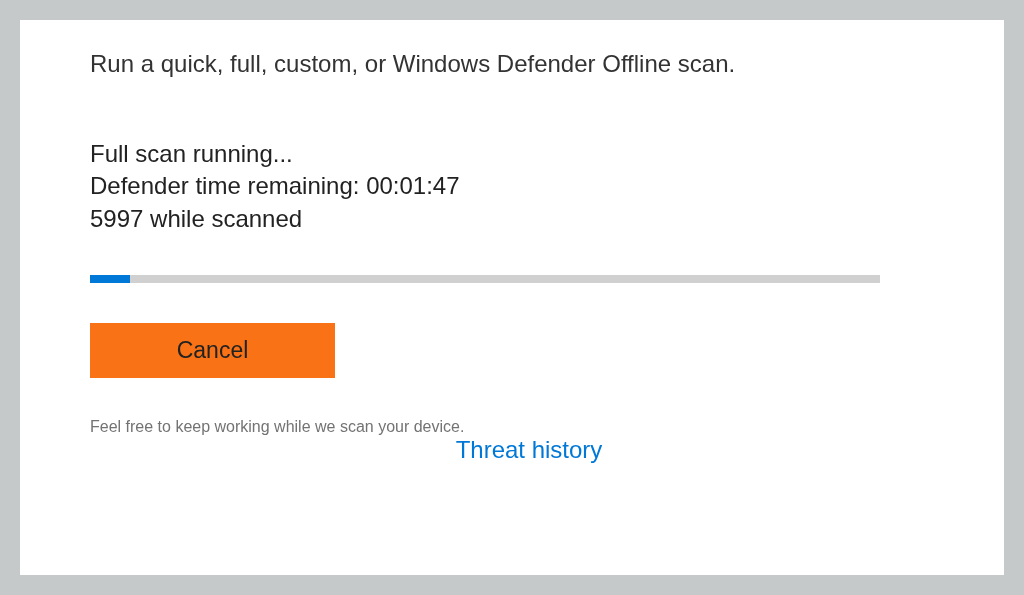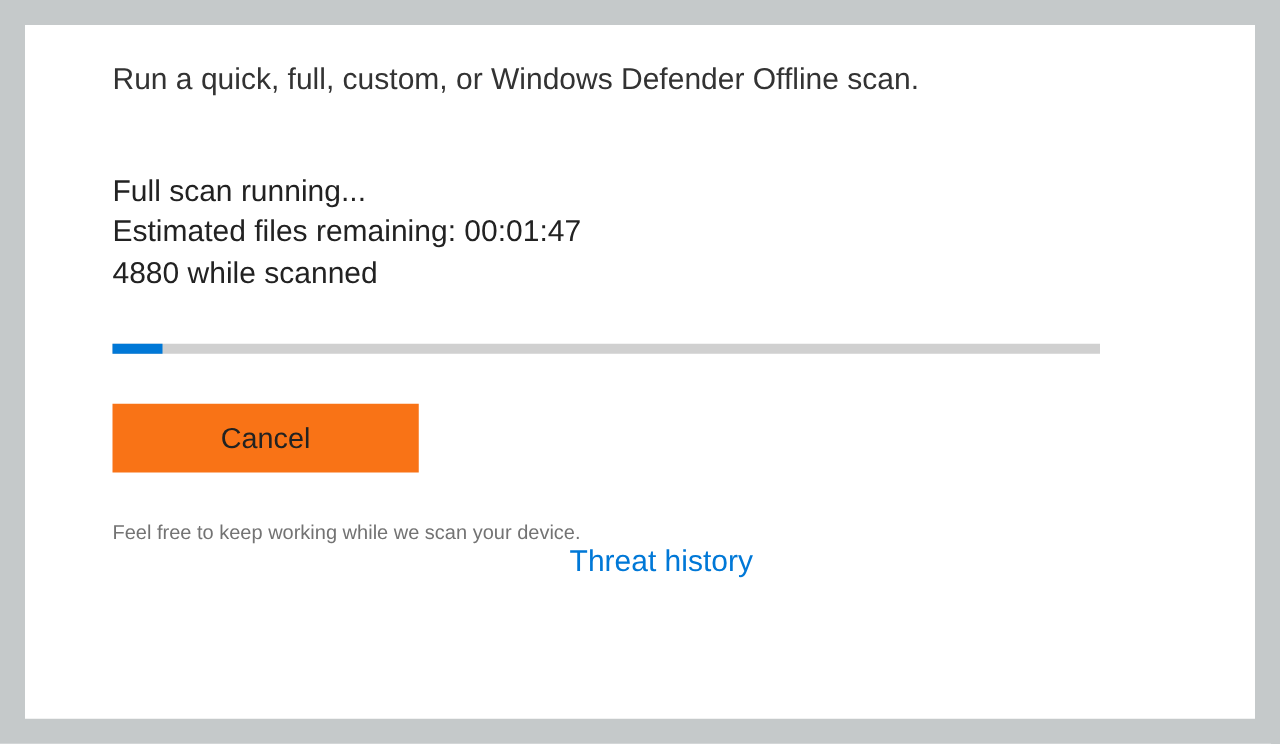--- a/index.html
+++ b/index.html
@@ -74,24 +74,24 @@
 </head>
 <body>
 
 <div class="panel">
 
   <div class="description">Run a quick, full, custom, or Windows Defender Offline scan.</div>
 
   <div class="status-block">
     <div class="status-line">Full scan running...</div>
     <div class="status-line">
-      <span>Estimated files remaining: </span><span>00:01:47</span>
+      <span>Defender time remaining: </span><span>00:01:47</span>
     </div>
     <div class="status-line">
-      <span>4880</span><span>  while scanned</span>
+      <span>5997</span><span>  while scanned</span>
     </div>
   </div>
 
   <div class="progress-track">
     <div class="progress-fill" style="width: 5%;"></div>
   </div>
 
   <button class="cancel-button">Cancel</button>
 
   <div class="info-text">Feel free to keep working while we scan your device.</div>

